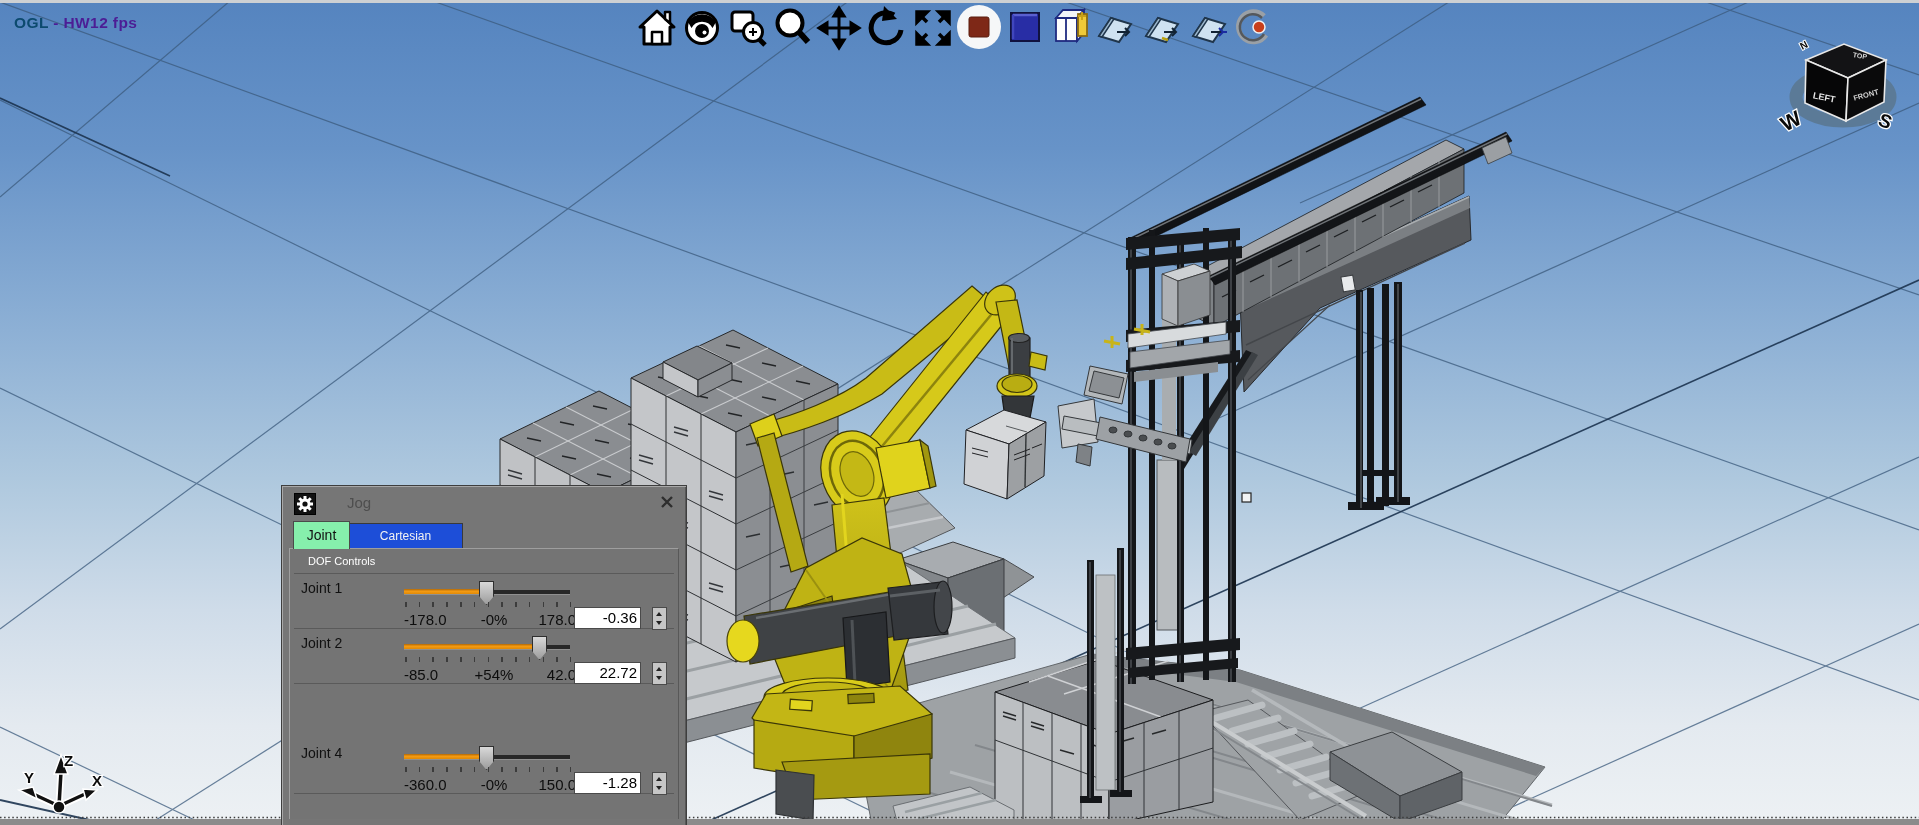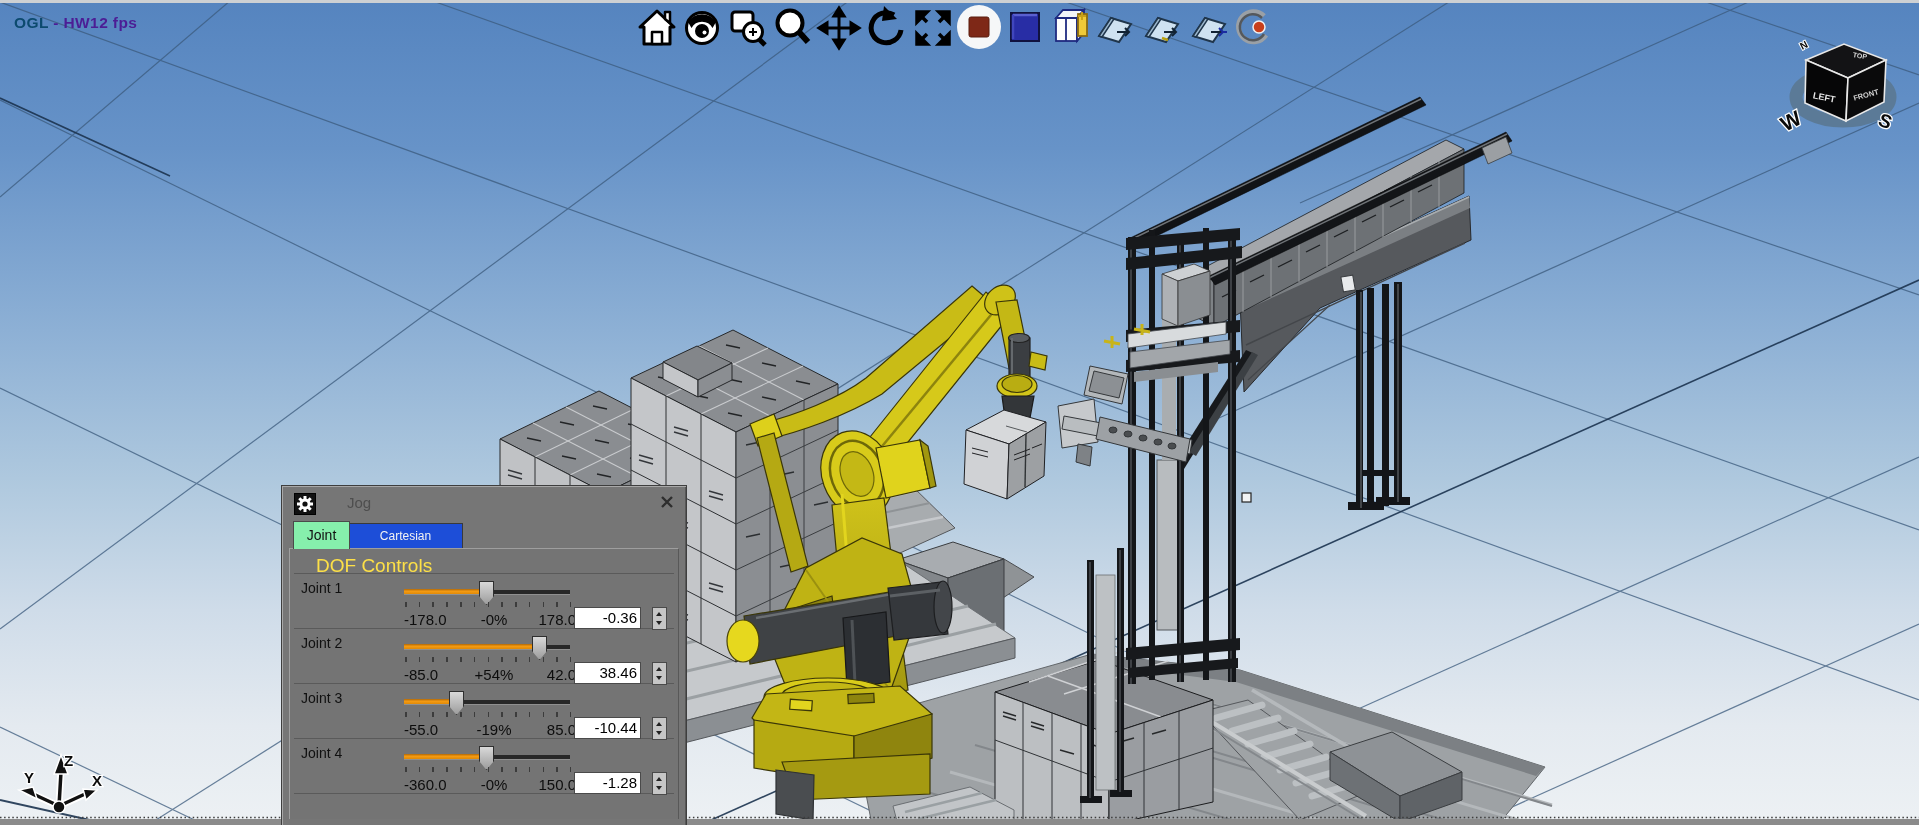--- a/index.html
+++ b/index.html
@@ -617,21 +617,21 @@
   </div>
   <div class="abs" style="left:38px;top:8px;font-size:15px;color:#4e4e4e;margin-left:27px;">Jog</div>
   <svg class="abs" style="right:12px;top:10px;" width="14" height="12" viewBox="0 0 14 12">
     <path d="M2,1 L12,11 M12,1 L2,11" stroke="#2e2e2e" stroke-width="2.4"></path>
   </svg>
 
   <div class="abs" style="left:11px;top:35px;width:55px;height:27px;background:#86efac;border:1px solid #4a4a4a;border-bottom:none;color:#111;font-size:14px;text-align:center;line-height:26px;z-index:3;">Joint</div>
   <div class="abs" style="left:66px;top:37px;width:113px;height:25px;background:#1d4ed8;border:1px solid #3a3a3a;border-bottom:none;color:#f2f2f2;font-size:12px;text-align:center;line-height:24px;">Cartesian</div>
 
   <div class="abs" style="left:7px;top:62px;width:388px;height:270px;background:#747474;border-top:1px solid #9e9e9e;border-left:1px solid #9e9e9e;border-right:1px solid #585858;">
-    <div class="abs" style="left:18px;top:6px;font-size:19px;color:#fde047;margin-left:8px;">DOF Controls</div>
+    <div class="abs" style="left:18px;top:6px;font-size:11px;color:#ffffff;">DOF Controls</div>
 
     <div class="abs" style="left:4px;top:24px;width:380px;height:221px;border-top:1px solid #5a5a5a;"></div>
 
     <div class="abs row" style="left:4px;top:25px;width:380px;height:54px;border-bottom:1px solid #5a5a5a;">
       <div class="abs lbl">Joint 1</div>
       <div class="abs trk"></div>
         <div class="abs fil" style="width:81px;"></div>
       <div class="abs thm" style="left:185px;"></div>
       <div class="abs tik"></div>
       <div class="abs v1">-178.0</div>
@@ -646,42 +646,27 @@
 
     <div class="abs row" style="left:4px;top:80px;width:380px;height:54px;border-bottom:1px solid #5a5a5a;">
       <div class="abs lbl">Joint 2</div>
       <div class="abs trk"></div>
         <div class="abs fil" style="width:134px;"></div>
       <div class="abs thm" style="left:238px;"></div>
       <div class="abs tik"></div>
       <div class="abs v1">-85.0</div>
         <div class="abs v2">+54%</div>
         <div class="abs v3">42.0</div>
-      <div class="abs num">38.46</div>
+      <div class="abs num">22.72</div>
         <div class="abs spn">
           <i class="up"></i>
           <i class="dn"></i>
         </div>
     </div>
 
-    <div class="abs row" style="left:4px;top:135px;width:380px;height:54px;border-bottom:1px solid #5a5a5a;">
-      <div class="abs lbl">Joint 3</div>
-      <div class="abs trk"></div>
-        <div class="abs fil" style="width:51px;"></div>
-      <div class="abs thm" style="left:155px;"></div>
-      <div class="abs tik"></div>
-      <div class="abs v1">-55.0</div>
-        <div class="abs v2">-19%</div>
-        <div class="abs v3">85.0</div>
-      <div class="abs num">-10.44</div>
-        <div class="abs spn">
-          <i class="up"></i>
-          <i class="dn"></i>
-        </div>
-    </div>
 
     <div class="abs row" style="left:4px;top:190px;width:380px;height:54px;border-bottom:1px solid #5a5a5a;">
       <div class="abs lbl">Joint 4</div>
       <div class="abs trk"></div>
         <div class="abs fil" style="width:81px;"></div>
       <div class="abs thm" style="left:185px;"></div>
       <div class="abs tik"></div>
       <div class="abs v1">-360.0</div>
         <div class="abs v2">-0%</div>
         <div class="abs v3">150.0</div>

